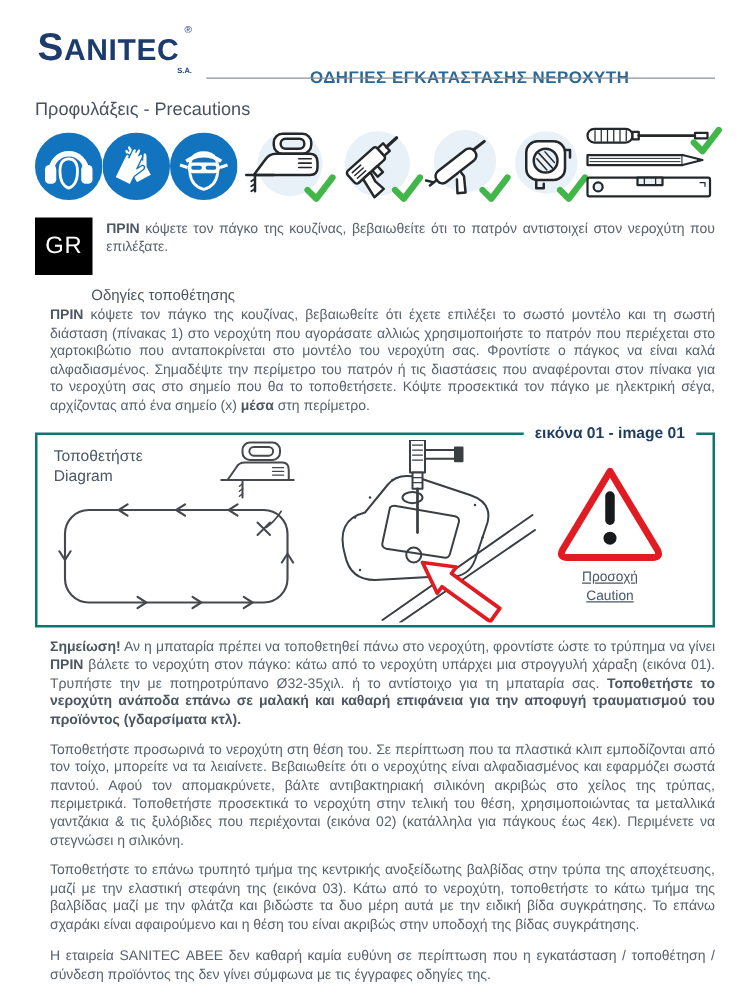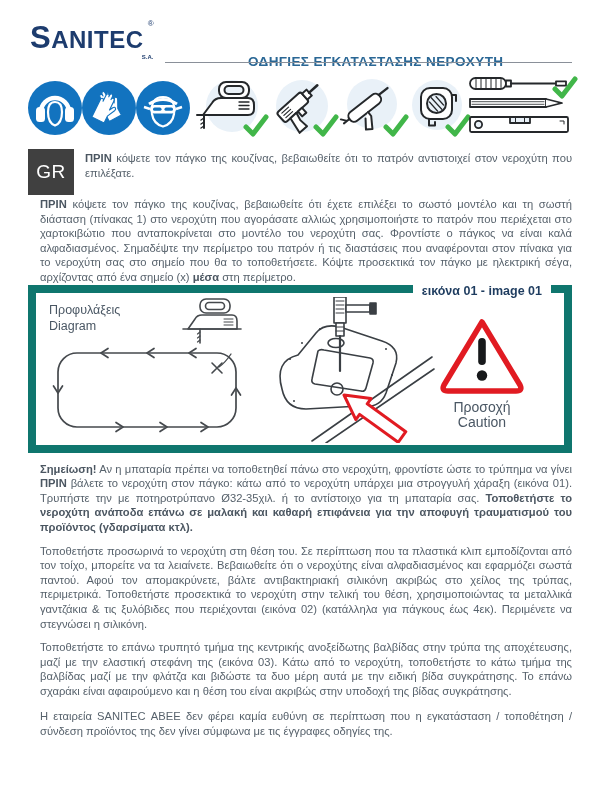--- a/index.html
+++ b/index.html
@@ -22,39 +22,39 @@
 
   
   .icons-row{display:flex;justify-content:space-between;align-items:flex-start;height:66px;}
   .icon-item{position:relative;flex:0 0 auto;}
   .ppe{margin-top:5px;}
   .check{position:absolute;right:-3px;bottom:2px;}
   .check-top{position:absolute;right:-4px;top:0px;}
 
   
   .gr-row{display:flex;gap:11px;margin-top:7px;}
-  .gr-box{flex:0 0 46px;width:46px;height:46px;background:#404040;color:#fff;display:flex;
+  .gr-box{flex:0 0 46px;width:46px;height:46px;background:#000000;color:#fff;display:flex;
           align-items:center;justify-content:center;font-size:19px;letter-spacing:.5px;}
   .rich{font-size:11.2px;line-height:14.6px;text-align:justify;color:#57626c;}
   .gr-text{flex:1;padding-top:2px;}
   .seg-b{font-weight:bold;color:#4b5661;}
 
   .section-heading{margin:9px 0 2px 45px;font-size:12px;color:#4b5661;}
   .para{margin:2px 0 0 12px;}
   .p-gap{margin-top:9px;}
 
   
-  .figure{position:relative;height:152px;border:8px solid #0f766e;}
+  .figure{position:relative;margin-top:13px;height:152px;border:2px solid #0f766e;}
   .fig-label{position:absolute;top:-9px;right:13px;background:#fff;padding:0 9px;
              font-size:12.5px;font-weight:bold;color:#1e3c5f;white-space:nowrap;}
   .fig-captions{position:absolute;left:13px;top:9px;font-size:12.5px;line-height:16px;color:#4a5764;}
   .cut-diagram{position:absolute;left:8px;top:4px;}
   .sink-art{position:absolute;left:218px;top:4px;}
   .warn-wrap{position:absolute;right:22px;top:20px;width:120px;text-align:center;}
-  .warn-captions{margin-top:3px;font-size:14px;line-height:15px;color:#4a5764;}
+  .warn-captions{margin-top:3px;font-size:11px;line-height:15px;color:#4a5764;text-decoration:underline;}
 
   .footer-note{margin-top:11px;}
   svg{display:block;}
   .art-stroke{stroke:#3a3f44;stroke-width:1.6;fill:none;stroke-linecap:round;stroke-linejoin:round;}
 </style>
 </head>
 <body>
 
 <div class="page">
 
@@ -62,20 +62,21 @@
     <div class="logo">
       <span class="brand">SANITEC</span>
       <span class="logo-reg">®</span>
       <span class="logo-sa">S.A.</span>
     </div>
     <div class="doc-title">ΟΔΗΓΙΕΣ ΕΓΚΑΤΑΣΤΑΣΗΣ ΝΕΡΟΧΥΤΗ</div>
     <div class="rule"></div>
   </div>
 
   <div class="content">
+    <div class="precautions-heading">Προφυλάξεις - Precautions</div>
 
     <div class="icons-row">
 
       <div class="icon-item ppe">
         <svg width="54" height="54" viewBox="0 0 54 54">
           <circle cx="27" cy="27" r="27" fill="#1273bf"></circle>
           <path d="M13 31 a14 14 0 0 1 28 0" fill="none" stroke="#fff" stroke-width="4.5"></path>
           <rect x="8" y="26" width="9" height="15" rx="3.5" fill="#fff"></rect>
           <rect x="37" y="26" width="9" height="15" rx="3.5" fill="#fff"></rect>
           <path d="M20 31 q0 -10 7 -10 q7 0 7 10 q0 11 -7 13.5 q-7 -2.5 -7 -13.5" fill="none" stroke="#fff" stroke-width="2.2"></path>
@@ -207,27 +208,28 @@
             </svg>
         </div>
       </div>
     </div>
 
     <div class="gr-row">
       <div class="gr-box">GR</div>
       <div class="gr-text rich"><span class="seg-b">ΠΡΙΝ</span><span> κόψετε τον πάγκο της κουζίνας, βεβαιωθείτε ότι το πατρόν αντιστοιχεί στον νεροχύτη που επιλέξατε.</span></div>
     </div>
 
+    <div class="section-heading">Οδηγίες τοποθέτησης</div>
     <div class="para rich"><span class="seg-b">ΠΡΙΝ</span><span> κόψετε τον πάγκο της κουζίνας, βεβαιωθείτε ότι έχετε επιλέξει το σωστό μοντέλο και τη σωστή διάσταση (πίνακας 1) στο νεροχύτη που αγοράσατε αλλιώς χρησιμοποιήστε το πατρόν που περιέχεται στο χαρτοκιβώτιο που ανταποκρίνεται στο μοντέλο του νεροχύτη σας. Φροντίστε ο πάγκος να είναι καλά αλφαδιασμένος. Σημαδέψτε την περίμετρο του πατρόν ή τις διαστάσεις που αναφέρονται στον πίνακα για το νεροχύτη σας στο σημείο που θα το τοποθετήσετε. Κόψτε προσεκτικά τον πάγκο με ηλεκτρική σέγα, αρχίζοντας από ένα σημείο (x) </span><span class="seg-b">μέσα</span><span> στη περίμετρο.</span></div>
 
     <div class="figure">
       <div class="fig-label">εικόνα 01 - image 01</div>
 
       <div class="fig-captions">
-        <div>Προφυλάξεις</div>
+        <div>Τοποθετήστε</div>
         <div>Diagram</div>
       </div>
 
       <div class="cut-diagram">
         <svg width="212" height="142" viewBox="0 0 212 142">
           <g stroke="#45494d" stroke-width="1.7" fill="none" stroke-linecap="round" stroke-linejoin="round">
             <rect x="14" y="56" width="178" height="74" rx="19"></rect>
             <path d="M64 51.5 L57 56 L64 60.5 M110 51.5 L103 56 L110 60.5 M152 51.5 L145 56 L152 60.5"></path>
             <path d="M9.5 89 L14 96 L18.5 89"></path>
             <path d="M187.5 98 L192 91 L196.5 98"></path>
@@ -284,15 +286,15 @@
         <div class="warn-captions">
           <div>Προσοχή</div>
           <div>Caution</div>
         </div>
       </div>
     </div>
 
     <div class="para rich p-gap"><span class="seg-b">Σημείωση!</span><span> Αν η μπαταρία πρέπει να τοποθετηθεί πάνω στο νεροχύτη, φροντίστε ώστε το τρύπημα να γίνει </span><span class="seg-b">ΠΡΙΝ</span><span> βάλετε το νεροχύτη στον πάγκο: κάτω από το νεροχύτη υπάρχει μια στρογγυλή χάραξη (εικόνα 01). Τρυπήστε την με ποτηροτρύπανο Ø32-35χιλ. ή το αντίστοιχο για τη μπαταρία σας. </span><span class="seg-b">Τοποθετήστε το νεροχύτη ανάποδα επάνω σε μαλακή και καθαρή επιφάνεια για την αποφυγή τραυματισμού του προϊόντος (γδαρσίματα κτλ).</span></div>
     <div class="para rich p-gap"><span>Τοποθετήστε προσωρινά το νεροχύτη στη θέση του. Σε περίπτωση που τα πλαστικά κλιπ εμποδίζονται από τον τοίχο, μπορείτε να τα λειαίνετε. Βεβαιωθείτε ότι ο νεροχύτης είναι αλφαδιασμένος και εφαρμόζει σωστά παντού. Αφού τον απομακρύνετε, βάλτε αντιβακτηριακή σιλικόνη ακριβώς στο χείλος της τρύπας, περιμετρικά. Τοποθετήστε προσεκτικά το νεροχύτη στην τελική του θέση, χρησιμοποιώντας τα μεταλλικά γαντζάκια &amp; τις ξυλόβιδες που περιέχονται (εικόνα 02) (κατάλληλα για πάγκους έως 4εκ). Περιμένετε να στεγνώσει η σιλικόνη.</span></div>
     <div class="para rich p-gap"><span>Τοποθετήστε το επάνω τρυπητό τμήμα της κεντρικής ανοξείδωτης βαλβίδας στην τρύπα της αποχέτευσης, μαζί με την ελαστική στεφάνη της (εικόνα 03). Κάτω από το νεροχύτη, τοποθετήστε το κάτω τμήμα της βαλβίδας μαζί με την φλάτζα και βιδώστε τα δυο μέρη αυτά με την ειδική βίδα συγκράτησης. Το επάνω σχαράκι είναι αφαιρούμενο και η θέση του είναι ακριβώς στην υποδοχή της βίδας συγκράτησης.</span></div>
-    <div class="para rich footer-note"><span>Η εταιρεία SANITEC ΑΒΕΕ δεν φέρει καμία ευθύνη σε περίπτωση που η εγκατάσταση / τοποθέτηση / σύνδεση προϊόντος της δεν γίνει σύμφωνα με τις έγγραφες οδηγίες της.</span></div>
+    <div class="para rich footer-note"><span>Η εταιρεία SANITEC ΑΒΕΕ δεν καθαρή καμία ευθύνη σε περίπτωση που η εγκατάσταση / τοποθέτηση / σύνδεση προϊόντος της δεν γίνει σύμφωνα με τις έγγραφες οδηγίες της.</span></div>
   </div>
 </div>
 
 </body></html>

